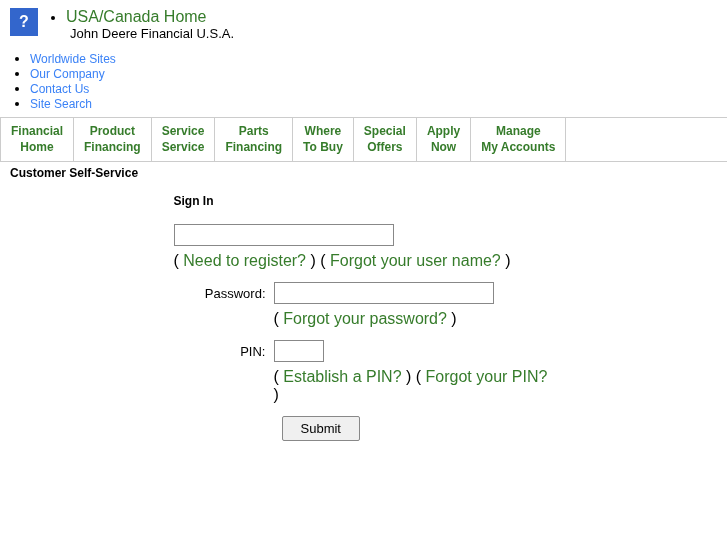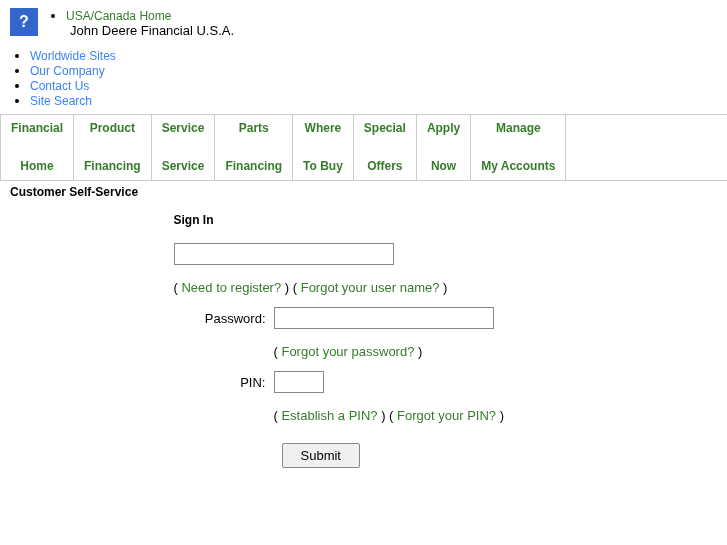--- a/index.html
+++ b/index.html
@@ -42,21 +42,21 @@
     }
     #company-name {
       font-size: 13px;
       color: #000;
       margin-left: 24px;
       padding-bottom: 4px;
     }
     #usa-canada-link {
       color: #367c2b;
       text-decoration: none;
-      font-size: 12px;
+      font-size: 16px;
     }
     .nav-bar {
       background: #fff;
       border-top: 1px solid #ccc;
       border-bottom: 1px solid #ccc;
       display: flex;
       align-items: stretch;
     }
     .nav-item {
       text-align: center;
@@ -65,21 +65,20 @@
       font-size: 12px;
       font-weight: bold;
       cursor: pointer;
       line-height: 1.3;
       border-right: 1px solid #ccc;
       text-decoration: none;
       display: flex;
       align-items: center;
       justify-content: center;
       flex-direction: column;
-      gap: 22px;
     }
     .nav-item:first-child { border-left: 1px solid #ccc; }
     #breadcrumb {
       padding: 4px 10px;
       font-size: 12px;
       font-weight: bold;
       color: #000;
     }
     #main-content {
       padding: 10px 20px;
@@ -115,38 +114,37 @@
     }
     .form-input-text {
       width: 220px;
       height: 22px;
       border: 1px solid #888;
       font-size: 13px;
       padding: 2px 4px;
       background: #fff;
     }
     .form-hint {
-      font-size: 13px;
-      color: #000;
-      margin-top: 15px;
+      font-size: 16px;
+      color: #000;
+      margin-top: 6px;
       margin-bottom: 8px;
     }
     .form-hint a {
       color: #367c2b;
       text-decoration: none;
     }
     .pin-input {
       width: 50px;
       height: 22px;
       border: 1px solid #888;
       font-size: 13px;
       padding: 2px 4px;
     }
     .submit-btn {
-      margin-top: 8px;
       padding: 4px 18px;
       font-size: 13px;
       background: #f0f0f0;
       border: 1px solid #888;
       cursor: pointer;
       border-radius: 2px;
     }
     #submit-row {
       display: flex;
       margin-top: 4px;

